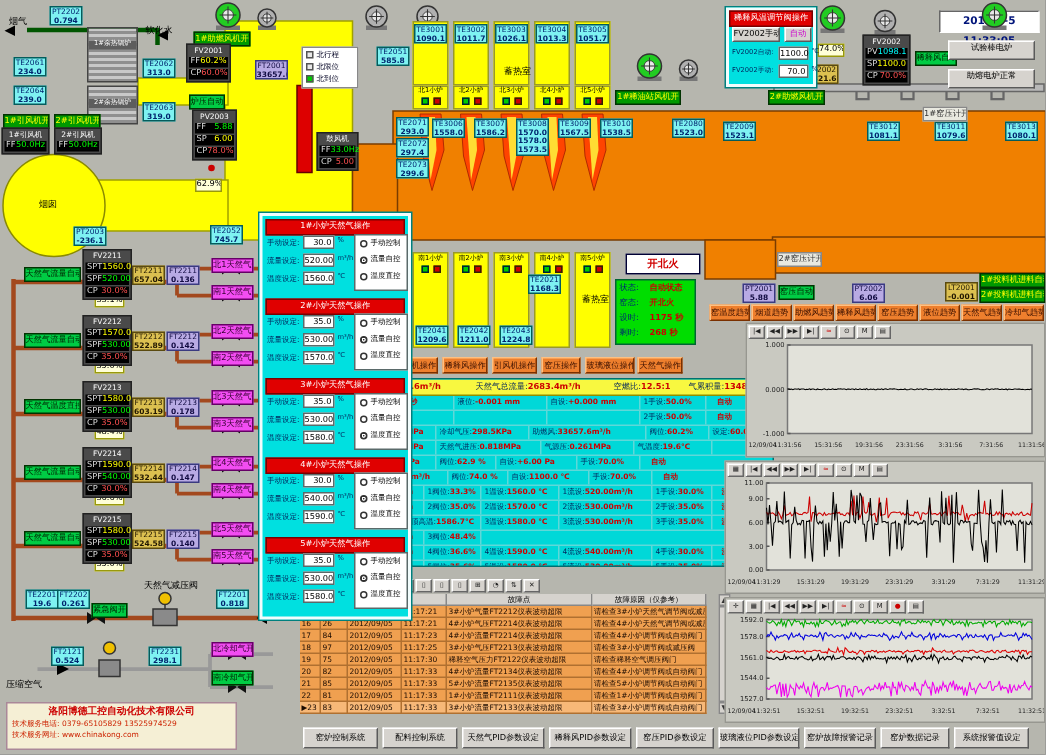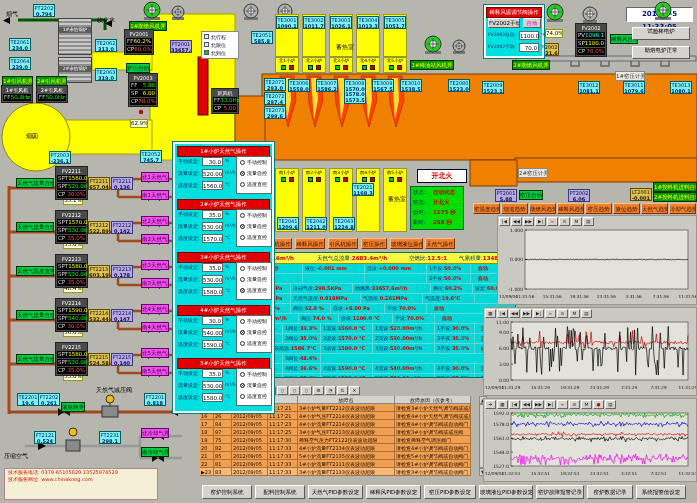--- a/index.html
+++ b/index.html
@@ -65,20 +65,21 @@
 .comp .c2{color:#cc2200;font-size:5px;line-height:7px;padding-left:3px;white-space:nowrap}
 .sbar{background:#d6d3ce;border:1px solid #888;font-size:5px;text-align:center;color:#333}
 </style>
 </head>
 <body>
 
 <div id="screen">
   <div class="abs datebox" style="left:626px;top:7px;width:67px;height:15px">2012-9-5 11:33:05</div>
   <div class="abs firebox" style="left:417px;top:169px;width:50px;height:14px">开北火</div>
   <div class="abs comp" style="left:4px;top:468px;width:154px;height:32px">
+    <div class="c1">洛阳博德工控自动化技术有限公司</div>
     <div class="c2">技术服务电话: 0379-65105829  13525974529</div>
     <div class="c2">技术服务网址: www.chinakong.com</div>
   </div>
 <div class="abs" style="left: 0px; top: 0px; width: 697px; height: 503px; pointer-events: none;"><svg width="697" height="503">
         <rect x="150" y="14" width="85" height="146" fill="#ffff00" stroke="#a0a000"></rect>
         <rect x="92" y="52" width="60" height="18" fill="#ffff00" stroke="#a0a000"></rect>
         <rect x="60" y="120" width="92" height="34" fill="#ffff00" stroke="#a0a000"></rect>
         <circle cx="36" cy="137" r="34" fill="#ffff00" stroke="#8a8a00"></circle>
         <rect x="262" y="74" width="435" height="86" fill="#f08000" stroke="#7a3c00"></rect>
         <rect x="235" y="96" width="30" height="64" fill="#f08000" stroke="#7a3c00"></rect>

